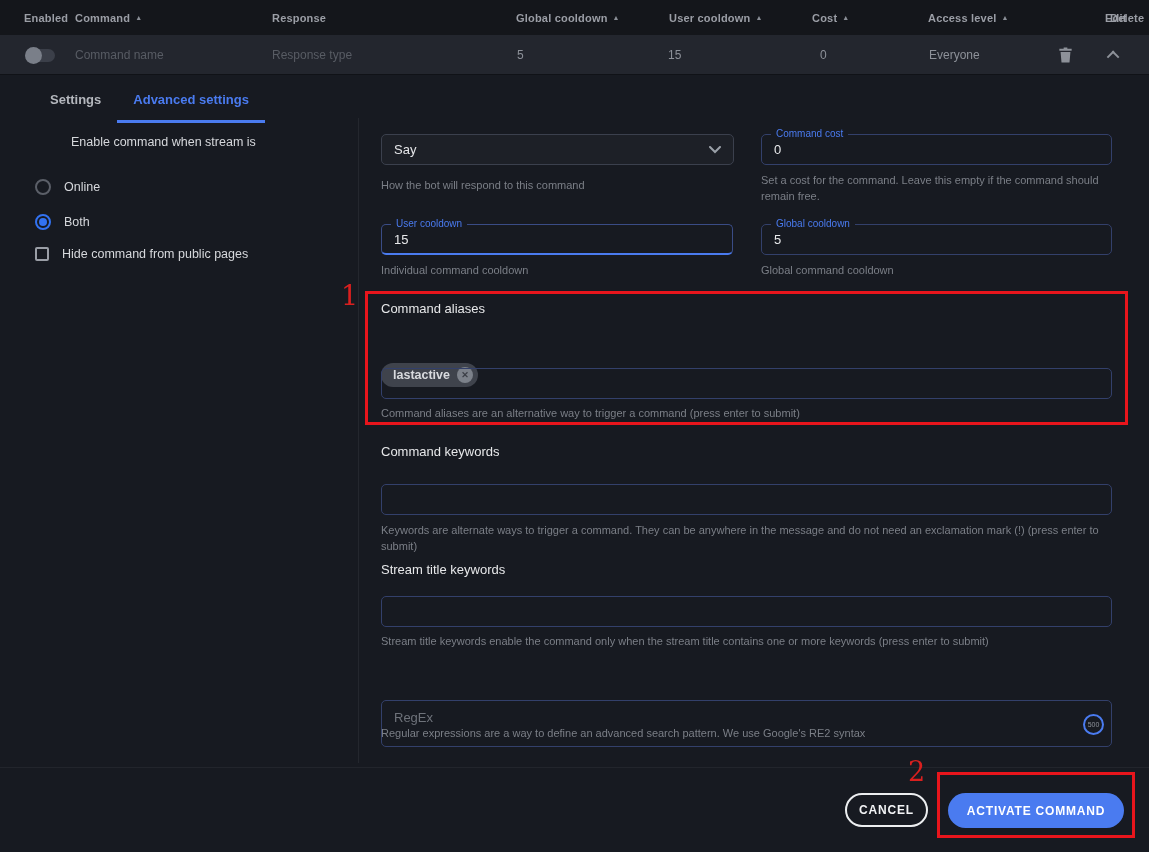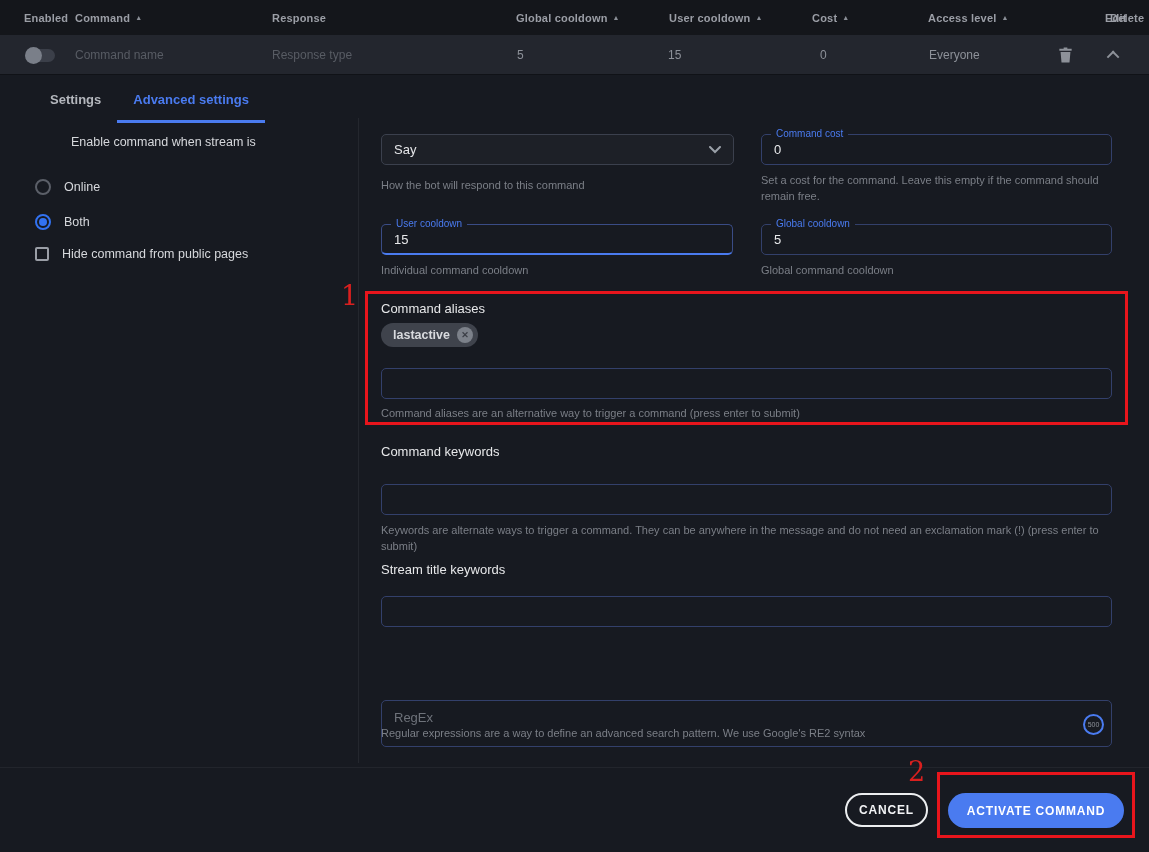--- a/index.html
+++ b/index.html
@@ -58,21 +58,21 @@
   .flabel { position:absolute; top:-7px; left:9px; padding:0 5px; font-size:10px; color:#4a7bf0; background:#171a21; line-height:1.2; }
   .ofield input, .tinput, .tarea {
       width:100%; height:100%; background:transparent; border:none; outline:none;
       color:#e8e9eb; font-size:13px; padding:0 12px; font-family:"Liberation Sans", sans-serif; }
   .tinput { height:31px; border:1px solid #33406b; border-radius:5px; display:block; }
   input::placeholder, textarea::placeholder { color:#6e727a; }
 
   .sec-label { font-size:13px; color:#e7e8ea; }
 
   .chip { display:inline-flex; align-items:center; gap:7px; height:24px; padding:0 5px 0 12px;
-          background:#3f434c; border-radius:13px; color:#d8dade; font-size:12.5px; font-weight:700; }
+          background:#3f434c; border-radius:13px; color:#d8dade; font-size:12.5px; font-weight:700;margin-top:40px; }
   .chip-x { width:16px; height:16px; border-radius:50%; background:#7c818a; color:#3b3e46; font-size:9px; font-weight:700;
             display:flex; align-items:center; justify-content:center; cursor:pointer; }
 
   .regexbox { left:0; top:672px; width:731px; height:47px; border:1px solid #33406b; border-radius:5px;margin-top:28px; }
   .tarea { height:100%; resize:none; padding:9px 34px 9px 12px; }
   .counter { position:absolute; right:7px; top:13px; width:21px; height:21px; border-radius:50%;
              border:2px solid #4a7bf0; color:#8d9199; font-size:7px; display:flex; align-items:center; justify-content:center; }
 
   
   .btn { position:absolute; top:793px; height:35px; border-radius:18px; font-size:12px; font-weight:700;
@@ -210,20 +210,21 @@
     </div>
     <input class="tinput" style="position: absolute; left: 0px; top: 368px; width: 731px;">
     <div class="helper" style="left:0; top:406px; width:731px">Command aliases are an alternative way to trigger a command (press enter to submit)</div>
 
     <div class="sec-label" style="left:0; top:444px">Command keywords</div>
     <input class="tinput" style="position: absolute; left: 0px; top: 484px; width: 731px;">
     <div class="helper" style="left:0; top:523px; width:731px">Keywords are alternate ways to trigger a command. They can be anywhere in the message and do not need an exclamation mark (!) (press enter to submit)</div>
 
     <div class="sec-label" style="left:0; top:562px">Stream title keywords</div>
     <input class="tinput" style="position: absolute; left: 0px; top: 596px; width: 731px;">
+    <div class="helper" style="left:0; top:634px; width:731px">Stream title keywords enable the command only when the stream title contains one or more keywords (press enter to submit)</div>
 
     <div class="regexbox">
       <textarea class="tarea" placeholder="RegEx" style=""></textarea>
       <span class="counter">500</span>
     </div>
     <div class="helper" style="left:0; top:726px; width:731px">Regular expressions are a way to define an advanced search pattern. We use Google's RE2 syntax</div>
   </div>
 
   <button class="btn btn-cancel">CANCEL</button>
   <button class="btn btn-activate">ACTIVATE COMMAND</button>

